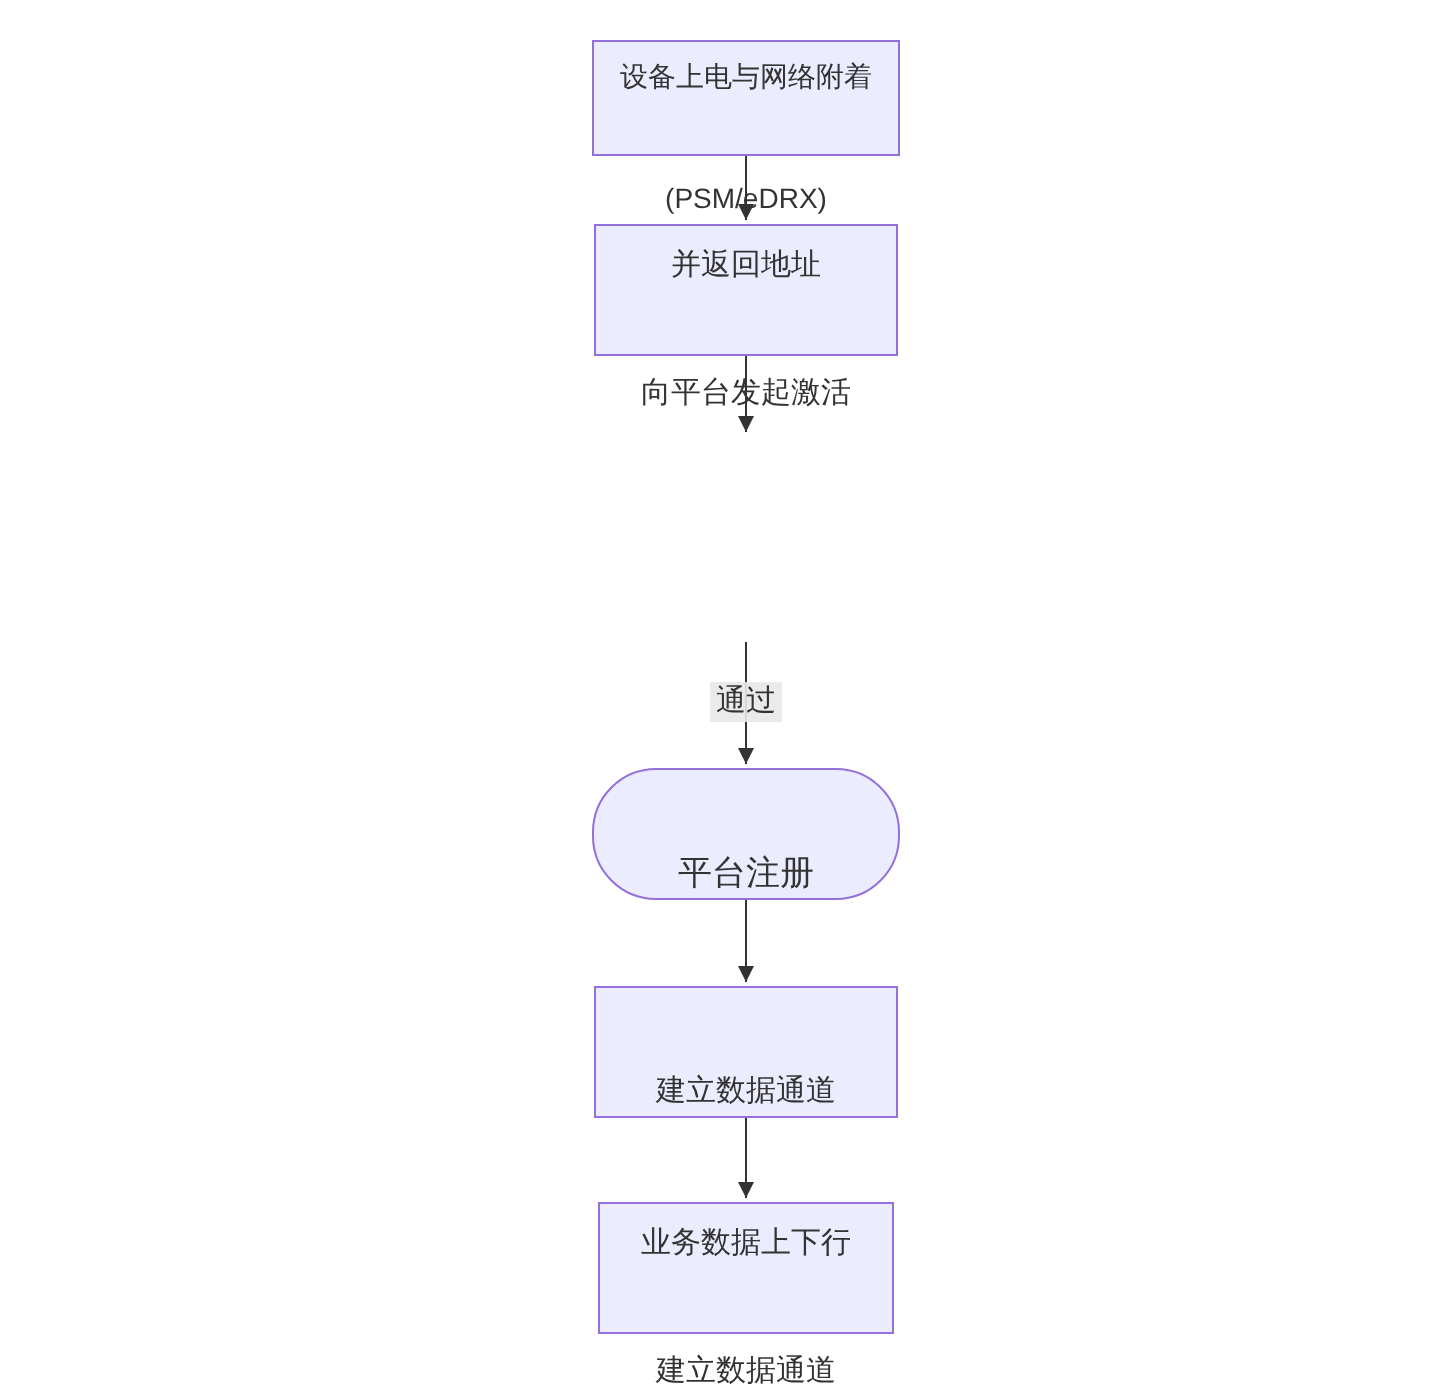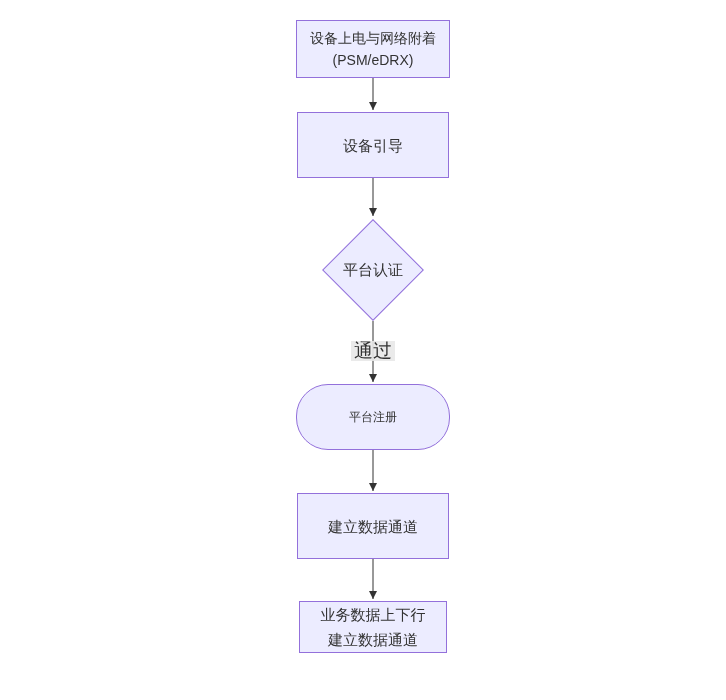--- a/index.html
+++ b/index.html
@@ -24,26 +24,26 @@
   svg.edges marker path{fill:var(--arrow);stroke:none;}
   .node{
     position:absolute;z-index:2;
     background:var(--node-fill);
     border:1.5px solid var(--node-border);
     box-sizing:border-box;
     display:flex;flex-direction:column;
     align-items:center;justify-content:center;
     text-align:center;
   }
-  .node .line{display:block;white-space:nowrap;}
+  .node .line{display:block;white-space:nowrap;margin-top:39px;}
   .node-power    {left:296px;top:20px; width:154px;height:58px;font-size:14px;line-height:22px;}
   .node-bootstrap{left:297px;top:112px;width:152px;height:66px;font-size:15px;line-height:25px;}
-  .node-register {left:296px;top:384px;width:154px;height:66px;font-size:12px;line-height:25px;border-radius:32px;}
+  .node-register {left:296px;top:384px;width:154px;height:66px;font-size:17px;line-height:25px;border-radius:32px;}
   .node-channel  {left:297px;top:493px;width:152px;height:66px;font-size:15px;line-height:25px;}
-  .node-business {left:299px;top:601px;width:148px;height:52px;font-size:15px;line-height:25px;}
+  .node-business {left:299px;top:601px;width:148px;height:66px;font-size:15px;line-height:25px;}
   .diamond{
     position:absolute;left:321px;top:218px;width:104px;height:104px;z-index:2;
   }
   .diamond .shape{
     position:absolute;left:50%;top:50%;
     width:72px;height:72px;
     transform:translate(-50%,-50%) rotate(45deg);
     background:var(--node-fill);
     border:1.5px solid var(--node-border);
     box-sizing:border-box;
@@ -52,21 +52,21 @@
     position:absolute;left:0;top:0;right:0;bottom:0;
     display:flex;align-items:center;justify-content:center;
     font-size:15px;
   }
   .edge-label{
     position:absolute;left:373px;top:351px;
     transform:translate(-50%,-50%);
     z-index:3;
     background:var(--edge-label-bg);
     padding:0 3px;
-    font-size:19px;line-height:20px;
+    font-size:15px;line-height:20px;
     white-space:nowrap;
     text-align:right;
   }
 </style>
 </head>
 <body>
 
 <div class="canvas">
 
   <svg class="edges" width="726" height="700" aria-hidden="true">
@@ -81,27 +81,24 @@
     <line x1="373" y1="450" x2="373" y2="491" marker-end="url(#arrowhead)"></line>
     <line x1="373" y1="559" x2="373" y2="599" marker-end="url(#arrowhead)"></line>
   </svg>
 
   <div class="node node-power">
     <span class="line">设备上电与网络附着</span>
     <span class="line">(PSM/eDRX)</span>
   </div>
 
   <div class="node node-bootstrap">
-    <span class="line">设备引导</span>
+    <span class="line">并返回地址</span>
+    <span class="line">向平台发起激活</span>
   </div>
 
-  <div class="diamond">
-    <div class="shape"></div>
-    <span class="label">平台认证</span>
-  </div>
 
   <div class="edge-label">通过</div>
 
   <div class="node node-register">
     <span class="line">平台注册</span>
   </div>
 
   <div class="node node-channel">
     <span class="line">建立数据通道</span>
   </div>

